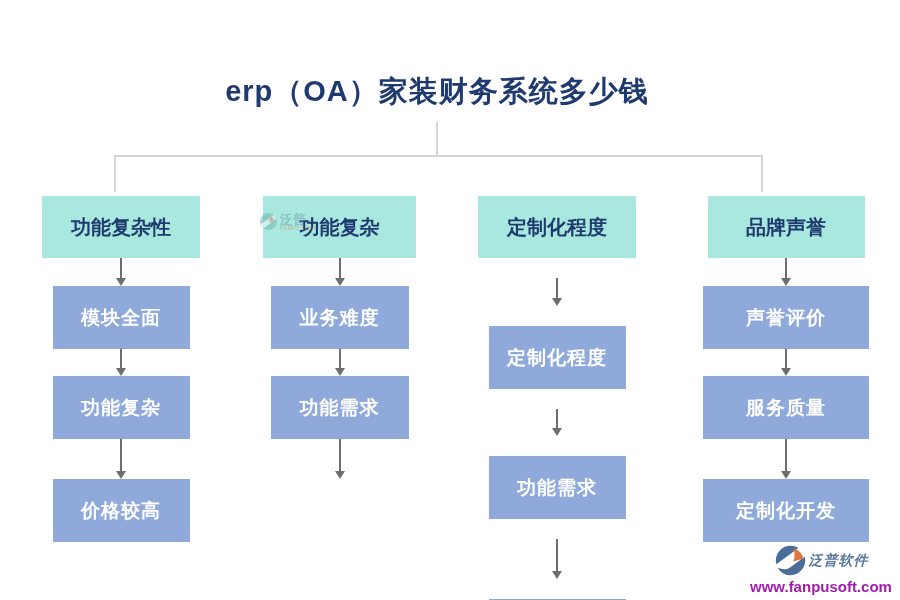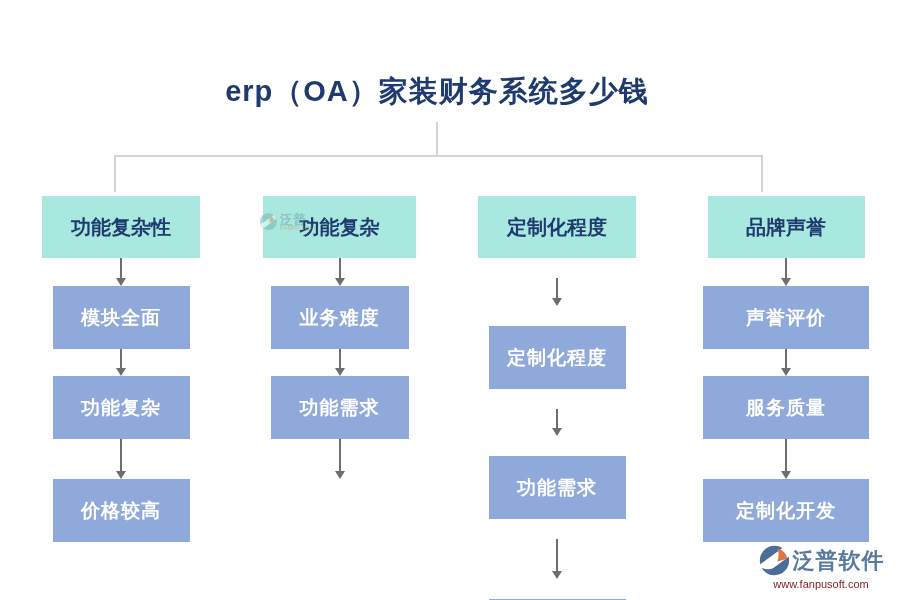--- a/index.html
+++ b/index.html
@@ -65,22 +65,22 @@
     position:absolute;left:-4px;top:16px;
     display:flex;align-items:center;gap:2px;
     opacity:0.55;pointer-events:none;
   }
   .wm-text{display:flex;flex-direction:column;line-height:1;}
   .wm-name{font-size:13px;font-weight:bold;color:#6fa4ad;}
   .wm-sub{font-size:5px;color:#c9a26f;letter-spacing:.5px;}
   
   .footer{position:absolute;left:750px;top:544px;width:142px;text-align:center;}
   .frow{display:flex;align-items:center;justify-content:center;gap:2px;}
-  .fname{font-size:22px;font-weight:bold;color:#587a9f;letter-spacing:1px;white-space:nowrap;}
-  .furl{font-size:11px;font-weight:normal;color:#7f1d1d;margin-top:1px;white-space:nowrap;}
+  .fname{font-size:14px;font-weight:bold;color:#587a9f;letter-spacing:1px;white-space:nowrap;font-style:italic;}
+  .furl{font-size:15px;font-weight:bold;color:#a21caf;margin-top:1px;white-space:nowrap;}
 </style>
 </head>
 <body>
 
 <h1 class="title">erp（OA）家装财务系统多少钱</h1>
 
 <div class="line stem"></div>
 <div class="line hbar"></div>
 <div class="line dropL"></div>
 <div class="line dropR"></div>

